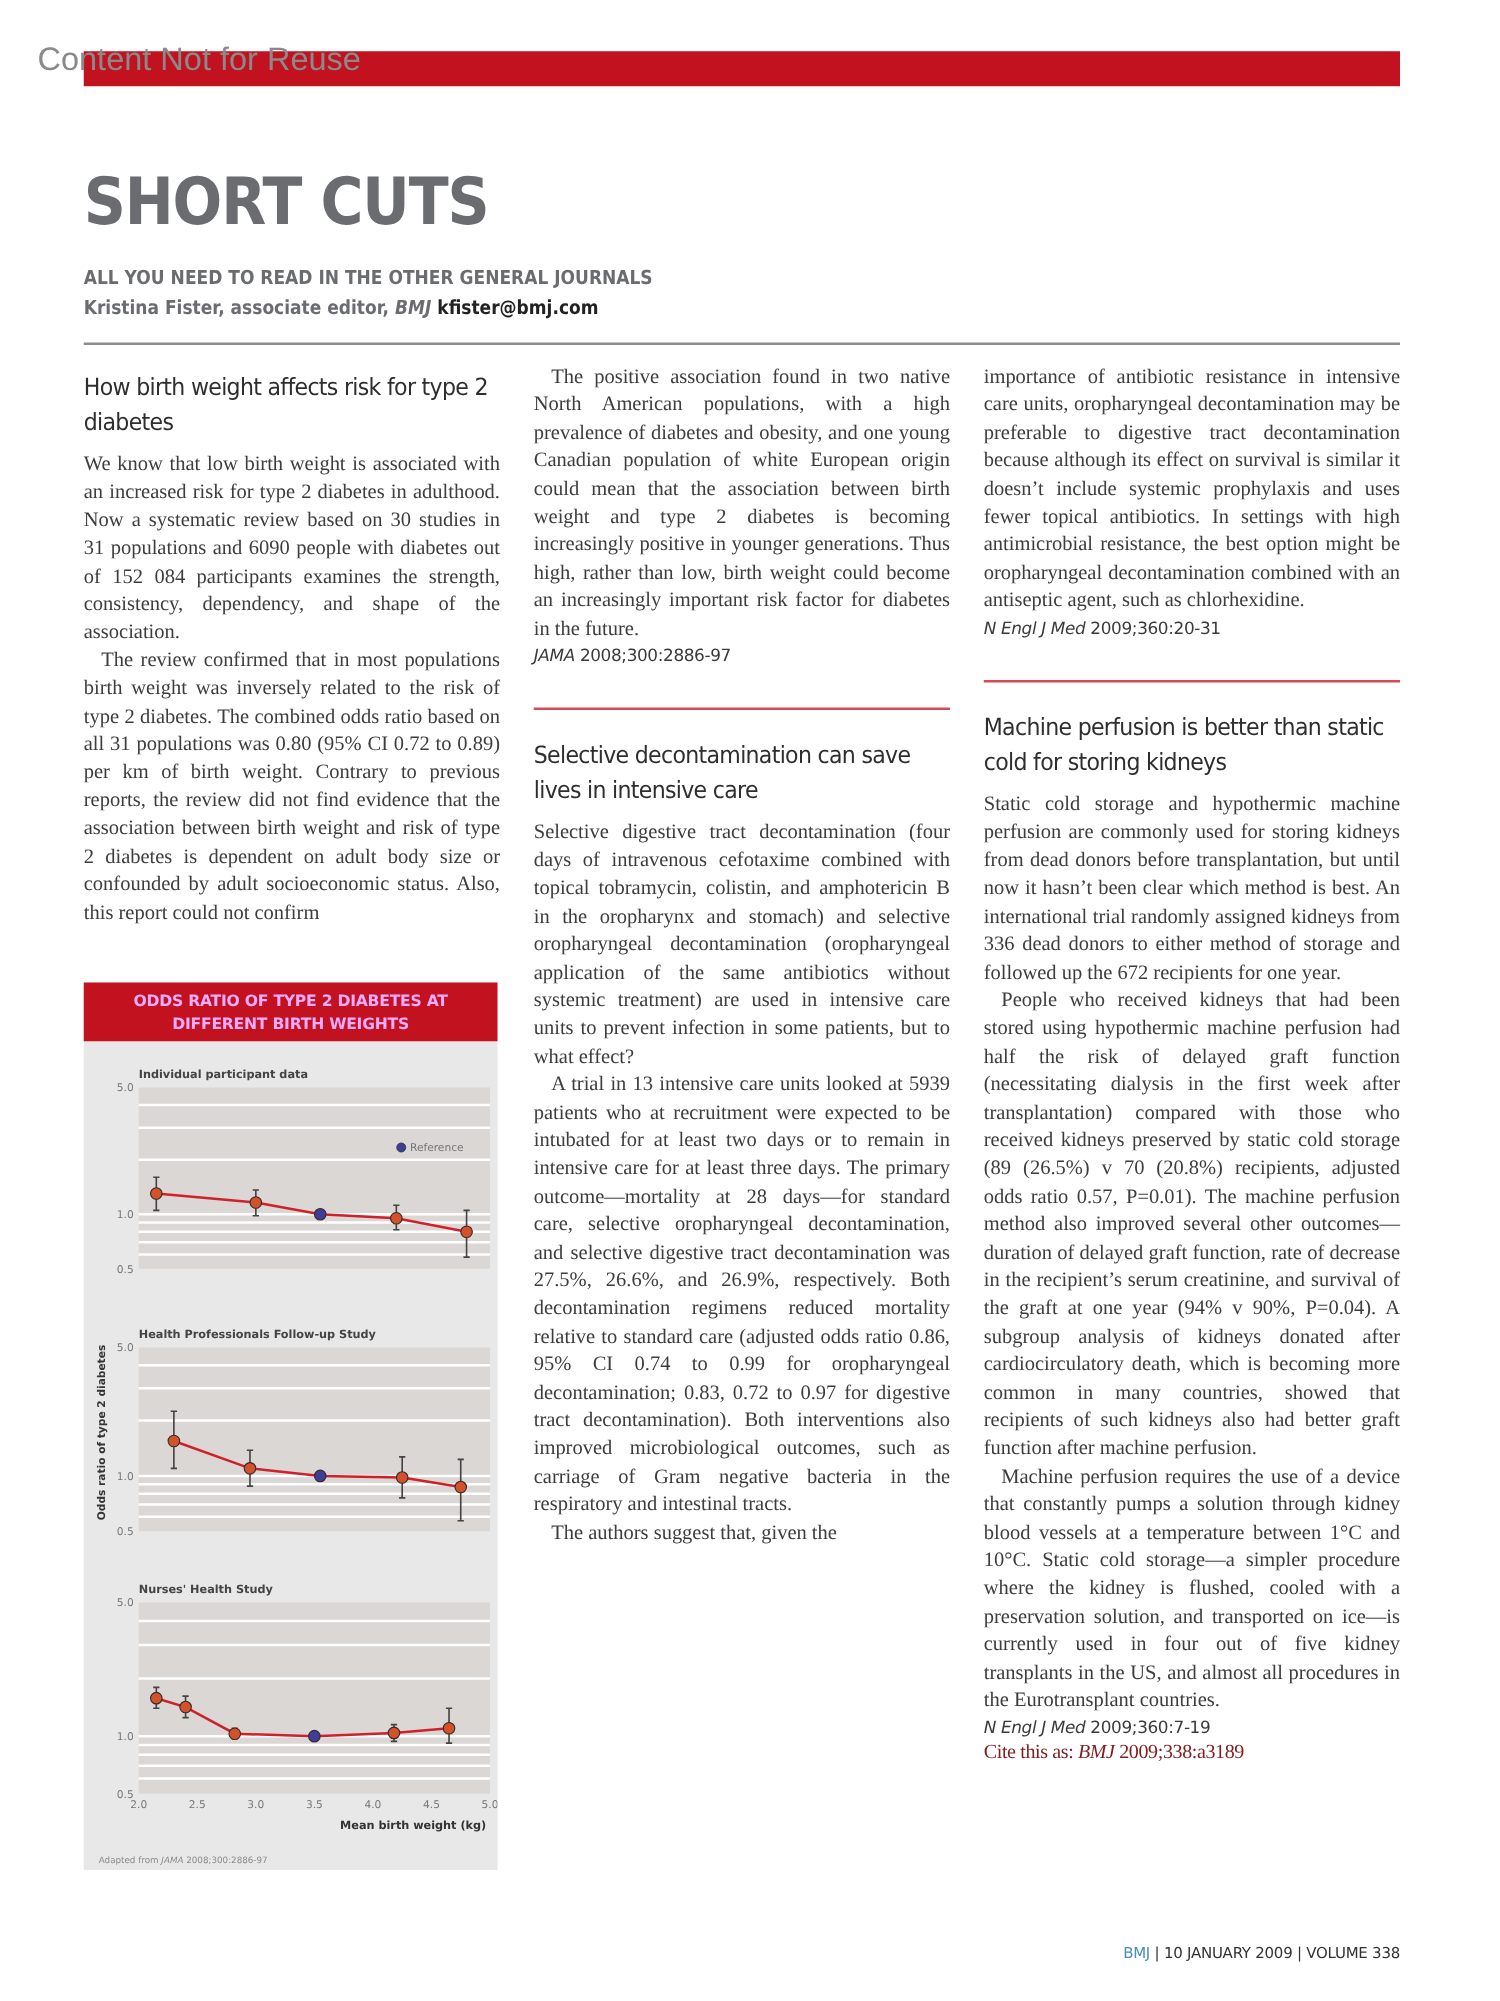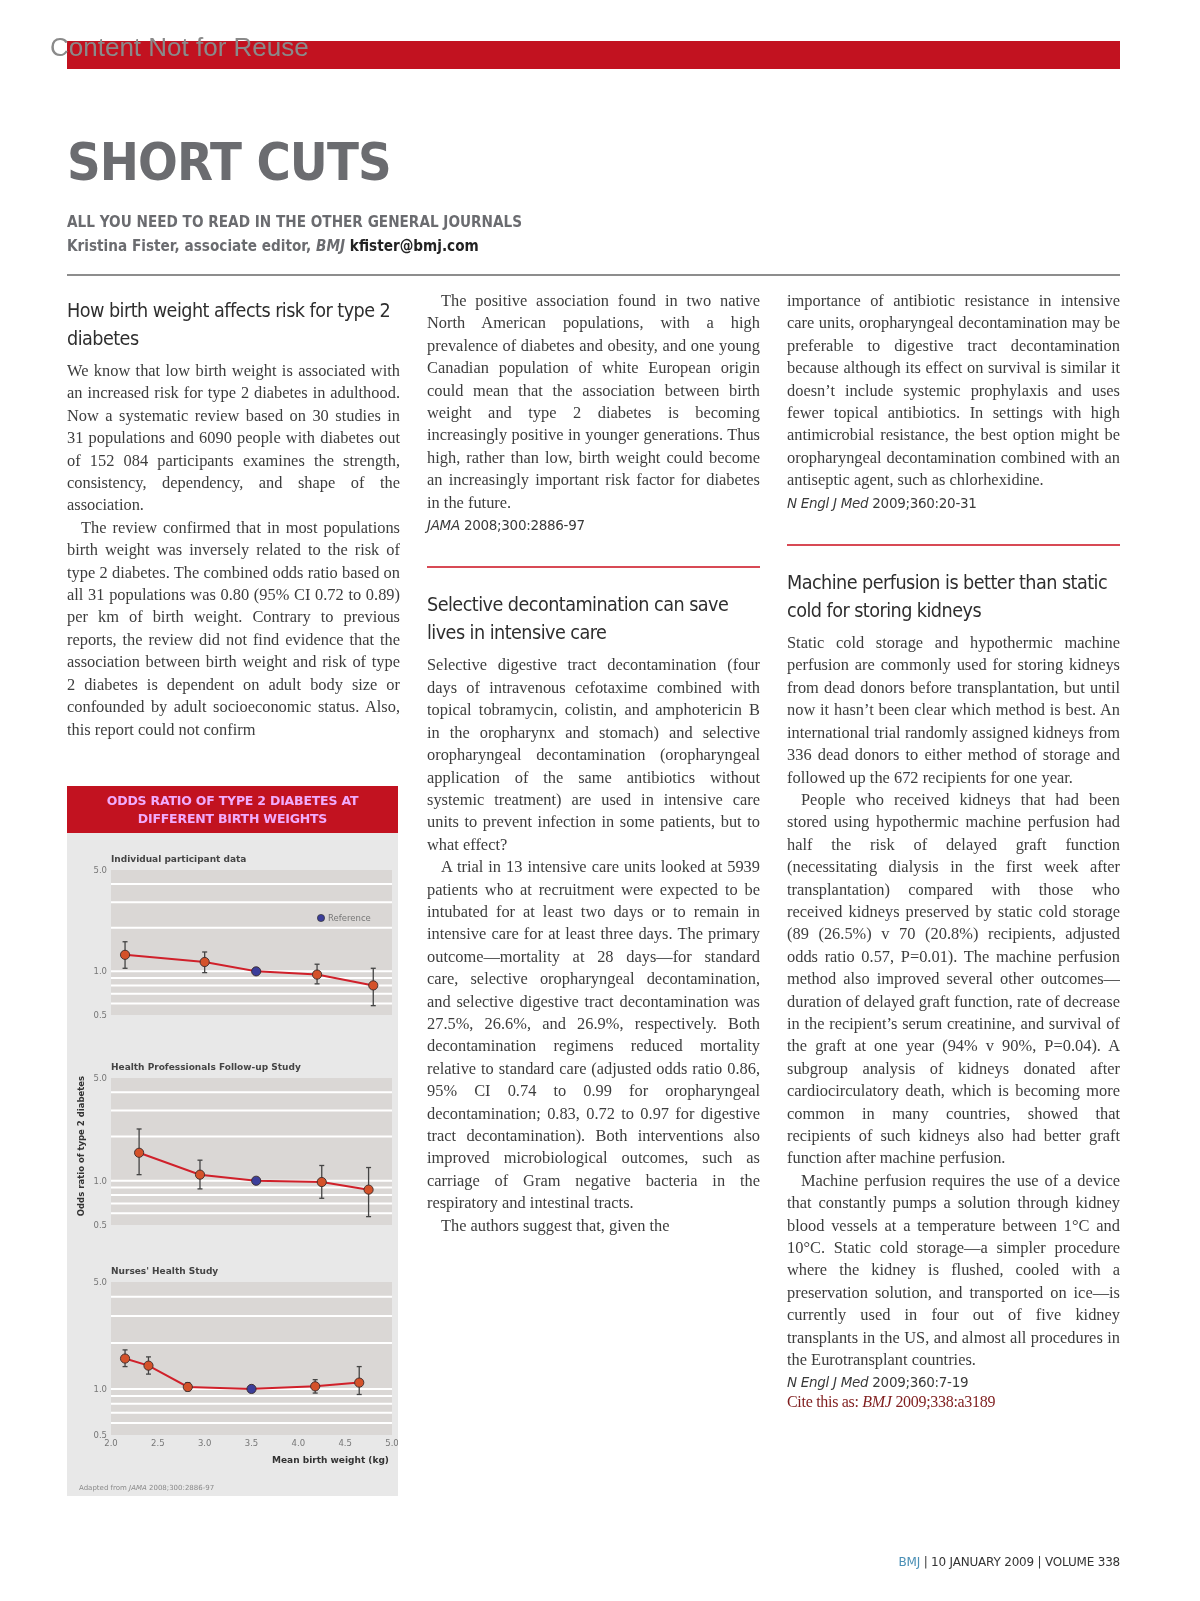--- a/index.html
+++ b/index.html
@@ -1,17 +1,17 @@
 <!DOCTYPE html>
 <html><head>
 <meta charset="utf-8">
 <style>
   * { box-sizing: border-box; margin: 0; padding: 0; }
   body { width: 1200px; height: 1601px; background: #ffffff; position: relative; overflow: hidden; font-family: "Liberation Serif", "DejaVu Serif", serif; color: #3a3a3a; }
-  .watermark { position: absolute; left: 30px; top: 32px; font-family: "Liberation Sans", sans-serif; font-size: 26px; color: #8a8a8a; z-index: 3; letter-spacing: 0; margin-left: 20px; }
+  .watermark { position: absolute; left: 30px; top: 32px; font-family: "Liberation Sans", sans-serif; font-size: 26px; color: #8a8a8a; z-index: 3; letter-spacing: 0; }
   .redbar { position: absolute; left: 67px; top: 41px; width: 1053px; height: 28px; background: #c21220; z-index: 1; }
   .title { position: absolute; left: 67px; top: 132px; font-family: "DejaVu Sans", sans-serif; font-weight: bold; font-size: 52px; color: #6b6c70; letter-spacing: -1px; transform: scaleX(0.9); transform-origin: left; }
   .subhead { position: absolute; left: 67px; top: 210px; font-family: "DejaVu Sans", sans-serif; font-weight: bold; font-size: 15.5px; color: #6b6c70; transform: scaleX(0.88); transform-origin: left; line-height: 24px; white-space: nowrap; }
   .subhead .email { color: #222; }
   .subhead .bmj { font-style: italic; }
   .topline { position: absolute; left: 67px; top: 274px; width: 1053px; height: 2px; background: #8d8d8d; }
   .col { position: absolute; top: 290px; width: 333px; font-size: 16.4px; line-height: 22.4px; color: #3d3d3d; text-align: justify; hyphens: manual; }
   .col1 { left: 67px; }
   .col2 { left: 427px; }
   .col3 { left: 787px; }

